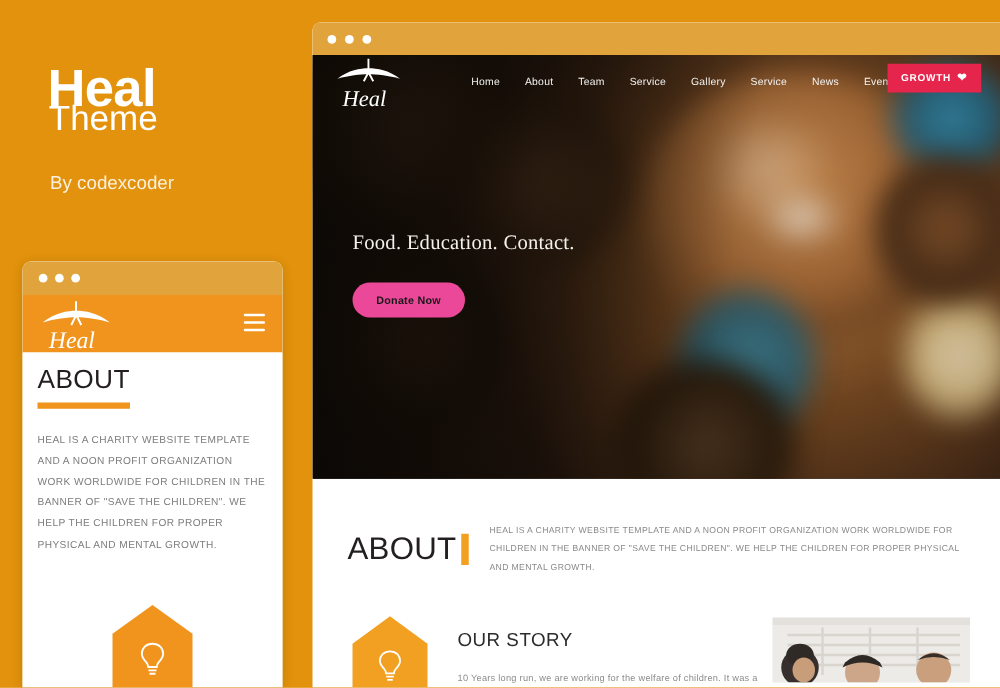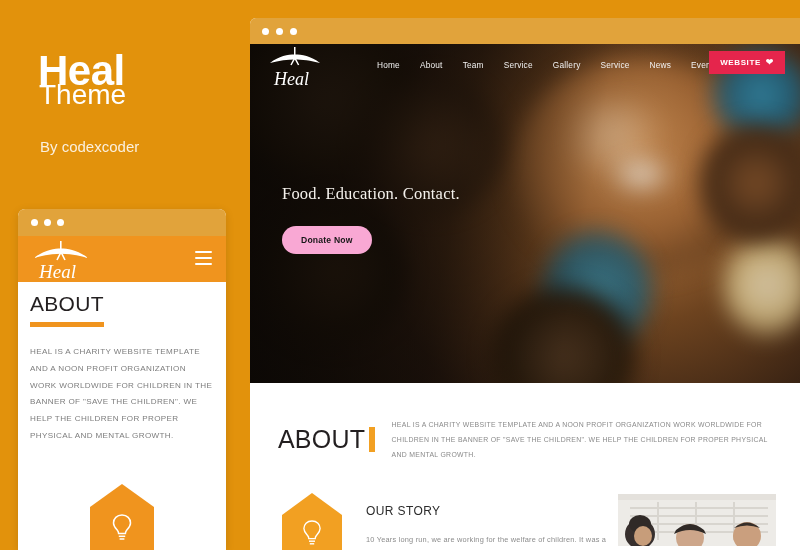--- a/index.html
+++ b/index.html
@@ -117,21 +117,21 @@
   .hero-content { position: absolute; left: 32px; top: 126px; z-index: 5; }
   .hero-title {
     font-size: 52px; font-weight: bold; color: #ffffff; line-height: 1;
     letter-spacing: -1.2px;
   }
   .hero-sub {
     margin-top: 14px; font-family: "Liberation Serif", serif;
     font-size: 16.5px; color: #f4f1ec; letter-spacing: 0.2px;
   }
   .hero-cta {
-    margin-top: 22px; display: inline-block; background: #f9a8d4; color: #171717;
+    margin-top: 22px; display: inline-block; background: #ec4899; color: #171717;
     font-size: 8.6px; font-weight: bold; padding: 9px 19px; border-radius: 14px;
     border: none; cursor: pointer; letter-spacing: 0.2px;
   }
 
   
   .about-strip {
     display: flex; align-items: center; padding: 34px 28px 0 28px; gap: 0;
   }
   .about-head {
     font-size: 25px; font-weight: 400; color: #231f20; letter-spacing: 0.2px;
@@ -139,21 +139,21 @@
   }
   .about-square { width: 12px; height: 25px; background: #F2A022; margin-left: 4px; margin-right: 17px; }
   .about-copy {
     font-size: 6.9px; line-height: 2.2; color: #8a8a8a; letter-spacing: 0.3px;
   }
 
   
   .story-row { display: flex; padding: 28px 24px 0 24px; gap: 0; align-items: flex-start; }
   .story-hex { width: 64px; height: 70px; flex: none; margin-left: 6px; }
   .story-text { flex: 1; padding-left: 22px; padding-top: 13px; }
-  .story-head { font-size: 12px; color: #2b2b2b; letter-spacing: 0.4px; font-weight: 400; }
+  .story-head { font-size: 15px; color: #2b2b2b; letter-spacing: 0.4px; font-weight: 400; }
   .story-copy { margin-top: 15px; font-size: 7.4px; color: #8c8c8c; line-height: 1.9; letter-spacing: 0.2px; }
   .story-photo {
     width: 158px; height: 52px; flex: none; margin-left: 10px; margin-top: 3px;
     overflow: hidden; position: relative; background: #e9e9e7;
   }
 </style>
 </head>
 <body>
 
 <div class="stage">
@@ -241,21 +241,21 @@
           <a href="#">About</a>
           <a href="#">Team</a>
           <a href="#">Service</a>
           <a href="#">Gallery</a>
           <a href="#">Service</a>
           <a href="#">News</a>
           <a href="#">Event</a>
           <a href="#">Contact</a>
         </nav>
         <button class="donate-btn">
-          <span>WEBSITE</span>
+          <span>GROWTH</span>
           <span class="heart">❤</span>
         </button>
       </div>
 
       <div class="hero-content">
         <div class="hero-sub">Food. Education. Contact.</div>
         <button class="hero-cta">Donate Now</button>
       </div>
     </div>
 

